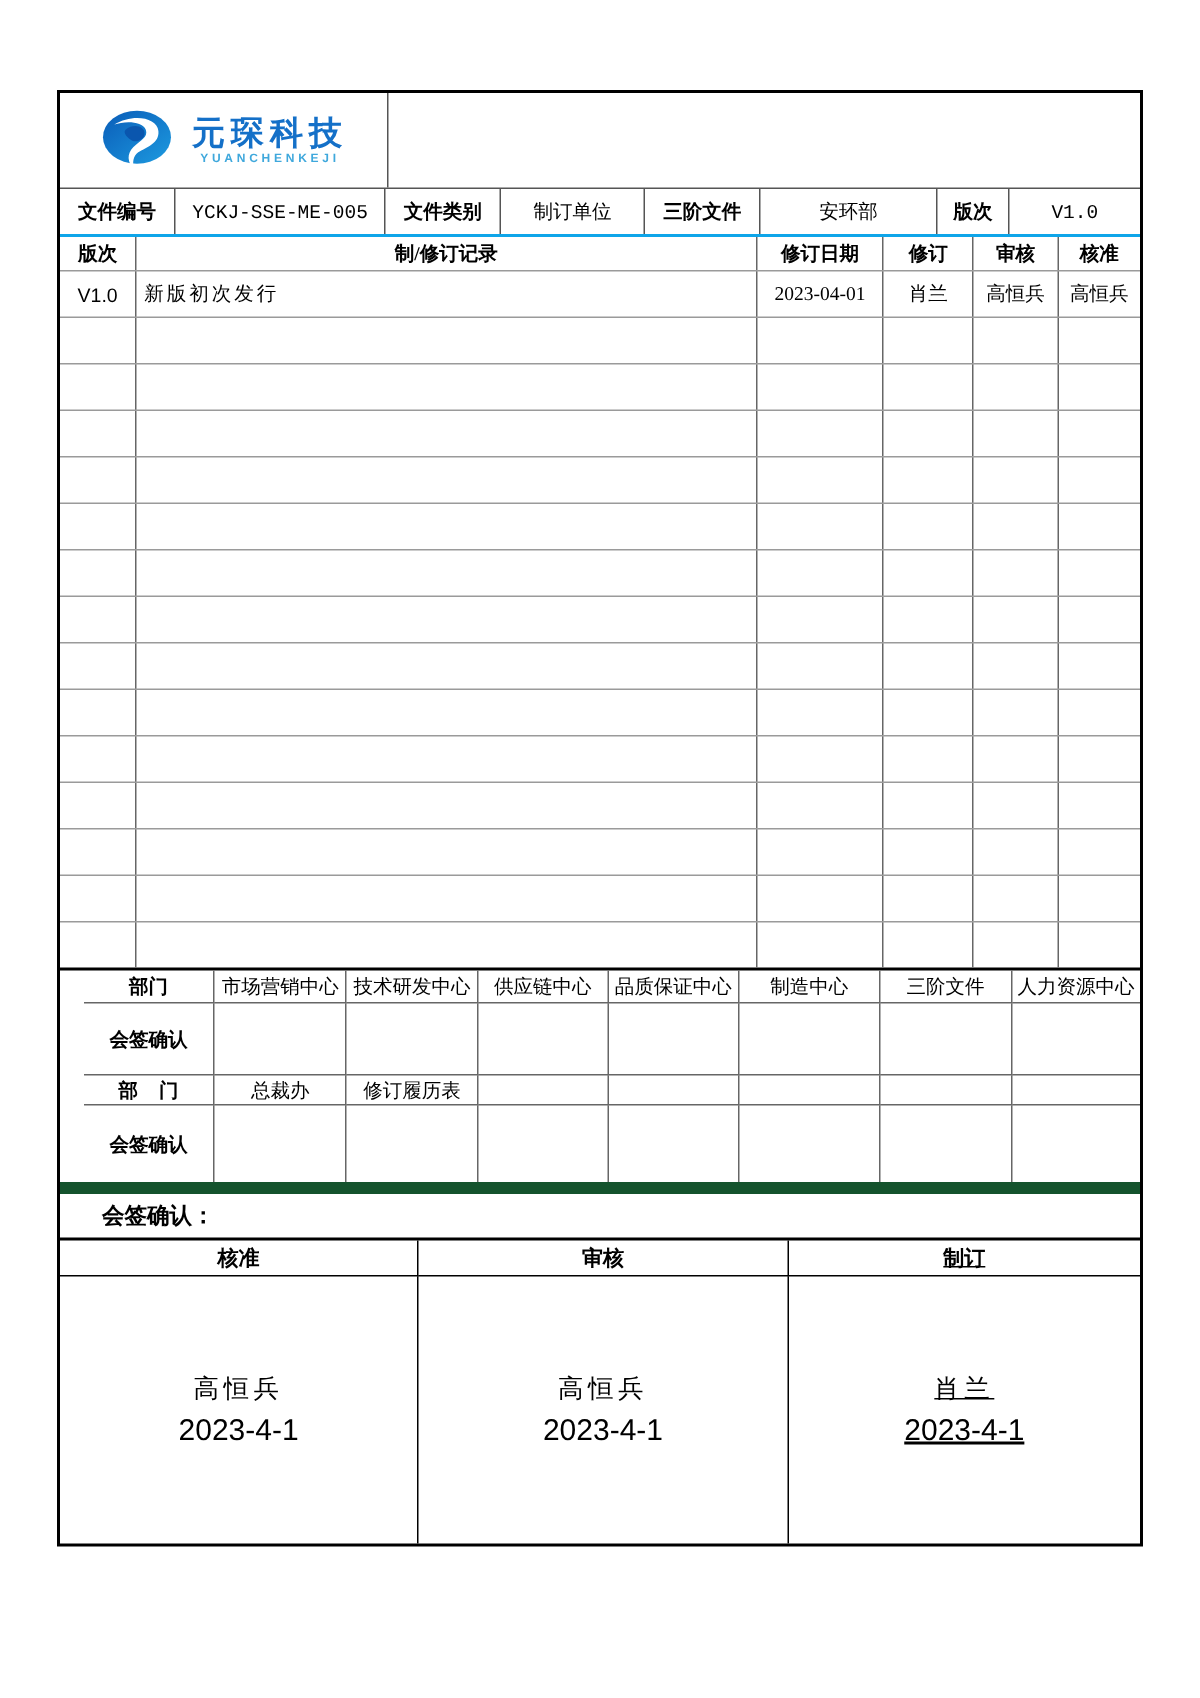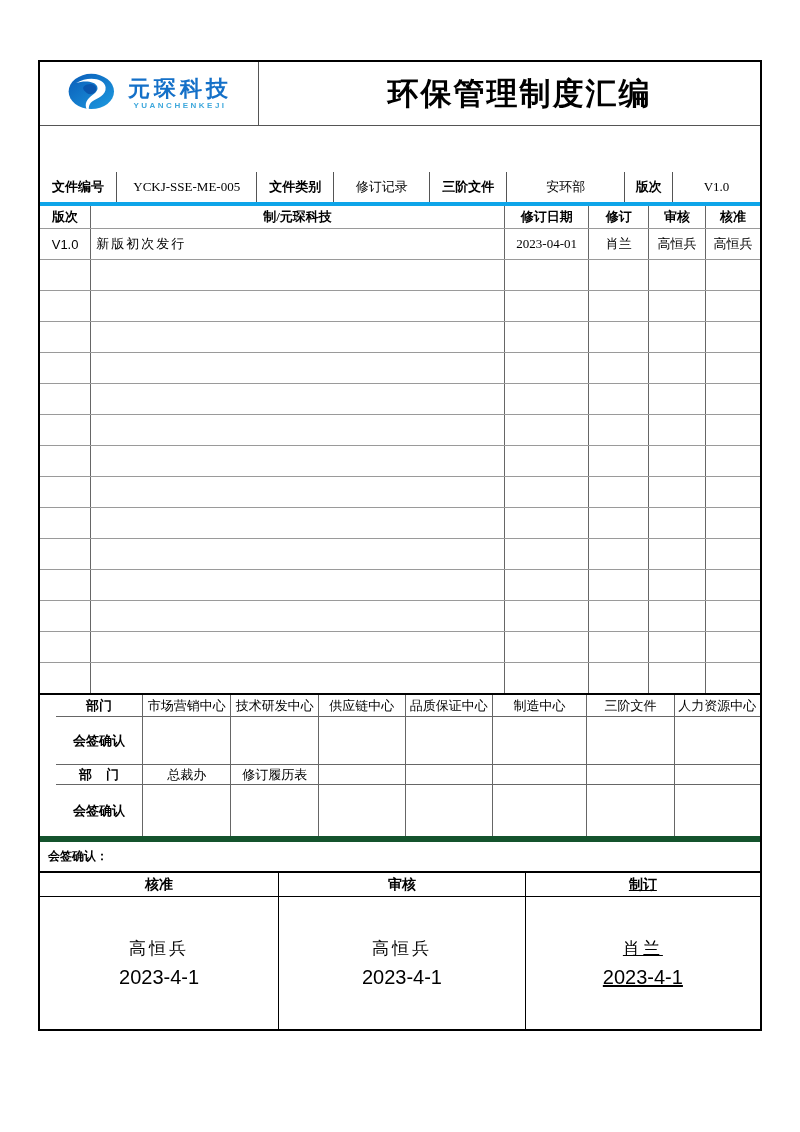--- a/index.html
+++ b/index.html
@@ -11,27 +11,27 @@
   
   .s-top{height:63px;display:flex;border-bottom:1px solid #555;flex:none;gap:20px;}
   .logo-cell{width:218px;flex:none;border-right:1px solid #555;display:flex;align-items:center;justify-content:center;gap:8px;}
   .logo-text{display:flex;flex-direction:column;align-items:center;line-height:1;}
   .logo-cn{font-size:22px;font-weight:bold;color:#1470c8;letter-spacing:4px;font-family:"Liberation Sans","DejaVu Sans",sans-serif;}
   .logo-en{font-size:8px;font-weight:bold;color:#3fa8dc;letter-spacing:2.5px;margin-top:2px;font-family:"Liberation Sans","DejaVu Sans",sans-serif;}
   .title-cell{flex:1;display:flex;align-items:center;justify-content:center;}
   .doc-title{font-size:31px;font-weight:bold;letter-spacing:2px;}
 
   
-  .s-info{height:30px;flex:none;border-bottom:4px solid #0ea5e9;margin-top:46px;}
+  .s-info{height:30px;flex:none;border-bottom:2px solid #0ea5e9;}
   table{border-collapse:collapse;width:100%;table-layout:fixed;}
   .s-info table{height:100%;}
   .s-info td{border-left:1px solid #555;text-align:center;vertical-align:middle;padding:0;font-size:13px;}
   .s-info td:first-child{border-left:none;}
   .lbl{font-weight:bold;}
-  .code{font-family:Liberation Serif, serif;font-size:15px;}
+  .code{font-family:Liberation Mono, monospace;font-size:15px;}
 
   
   .s-title{flex:none;display:flex;align-items:center;justify-content:center;
            border-bottom:2px solid #000;font-weight:bold;font-size:19px;letter-spacing:2px;}
   .s-title.rev{height:33px;}
   .s-title.cs{height:35px;}
 
   
   .s-rev{flex:none;border-bottom:2px solid #000;}
   .s-rev td{border:1px solid #666;border-top-color:#9a9a9a;border-bottom-color:#9a9a9a;
@@ -41,35 +41,35 @@
   .s-rev tr:first-child td{border-top:none;}
   .s-rev tr:last-child td{border-bottom:none;}
   .s-rev .hdr td{font-weight:bold;height:22px;}
   .s-rev .v1 td{height:30px;}
   .s-rev .empty td{height:30px;}
   .cell-left{text-align:left !important;padding-left:5px !important;letter-spacing:2px;}
   .sans{font-family:"Liberation Sans","DejaVu Sans",sans-serif;}
   .date{font-family:Liberation Serif, serif;font-size:15px;}
 
   
-  .s-cs{flex:none;border-bottom:6px solid #14532d;padding-left:16px;}
+  .s-cs{flex:none;border-bottom:8px solid #14532d;padding-left:16px;}
   .s-cs td{border:1px solid #666;text-align:center;vertical-align:middle;padding:0 1px;font-size:13px;overflow:hidden;}
   .s-cs tr>td:first-child{border-left:none;}
   .s-cs tr>td:last-child{border-right:none;}
   .s-cs tr:first-child td{border-top:none;}
   .s-cs tr:last-child td{border-bottom:none;}
   .s-cs .r-dept td{height:21px;}
   .s-cs .r-conf1 td{height:47px;}
   .s-cs .r-dept2 td{height:19px;}
   .s-cs .r-conf2 td{height:51px;}
   .sp{letter-spacing:14px;margin-left:14px;}
 
   
   .s-note{height:29px;flex:none;border-bottom:2px solid #000;display:flex;align-items:center;
-          padding:0 8px;font-size:12px;white-space:nowrap;overflow:hidden;}
+          padding:0 28px;font-size:15px;white-space:nowrap;overflow:hidden;}
 
   
   .s-app{flex:1;}
   .s-app table{height:100%;}
   .s-app td{border:1px solid #000;text-align:center;vertical-align:middle;padding:0;}
   .s-app tr>td:first-child{border-left:none;}
   .s-app tr>td:last-child{border-right:none;text-decoration:underline;}
   .s-app tr:first-child td{border-top:none;}
   .s-app tr:last-child td{border-bottom:none;}
   .s-app .hdr td{height:23px;font-weight:bold;font-size:14px;}
@@ -94,43 +94,40 @@
           </defs>
           <ellipse cx="30" cy="22" rx="27" ry="21" fill="url(#lg)"></ellipse>
           <path d="M12 12 C26 3 46 6 47 17 C48 27 37 30 31 34 C27 37 26 42 28 48 C22 42 22 35 27 30 C33 24 39 22 37 16 C34 9 20 9 12 12 Z" fill="#ffffff"></path>
           <path d="M21 16 C27 11 36 13 36 19 C36 24 29 27 25 24 C21 21 19 18 21 16 Z" fill="#0a56ae"></path>
         </svg>
         <div class="logo-text">
           <span class="logo-cn">元琛科技</span>
           <span class="logo-en">YUANCHENKEJI</span>
         </div>
       </div>
-      <div class="title-cell">
-        <span class="doc-title">环保管理制度汇编</span>
-      </div>
     </div>
 
     <div class="s-info">
       <table>
         <colgroup>
           <col style="width:10.64%">
             <col style="width:19.48%">
             <col style="width:10.64%">
             <col style="width:13.40%">
           <col style="width:10.64%">
             <col style="width:16.44%">
             <col style="width:6.63%">
             <col style="width:12.13%">
         </colgroup>
         <tbody>
             <tr>
           <td class="lbl">文件编号</td>
           <td class="code">YCKJ-SSE-ME-005</td>
           <td class="lbl">文件类别</td>
-          <td>修订记录</td>
+          <td>制订单位</td>
           <td class="lbl">三阶文件</td>
           <td>安环部</td>
           <td class="lbl">版次</td>
           <td class="code">V1.0</td>
         </tr>
       </tbody>
         </table>
     </div>
 
 
@@ -140,21 +137,21 @@
           <col style="width:7.04%">
             <col style="width:57.46%">
             <col style="width:11.74%">
           <col style="width:8.29%">
             <col style="width:7.87%">
             <col style="width:7.60%">
         </colgroup>
         <tbody>
           <tr class="hdr">
             <td>版次</td>
-            <td>制/元琛科技</td>
+            <td>制/修订记录</td>
             <td>修订日期</td>
             <td>修订</td>
             <td>审核</td>
             <td>核准</td>
           </tr>
           <tr class="v1">
             <td class="sans">V1.0</td>
             <td class="cell-left">新版初次发行</td>
             <td class="date">2023-04-01</td>
             <td>肖兰</td>

